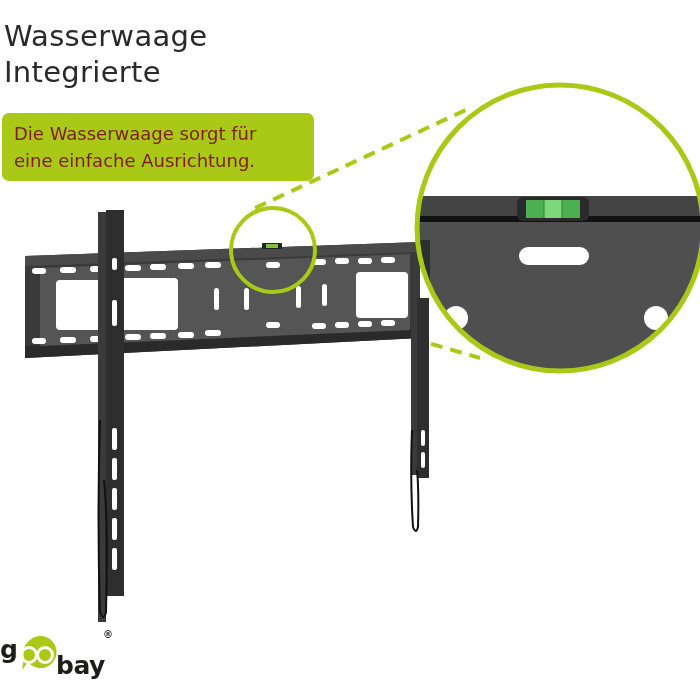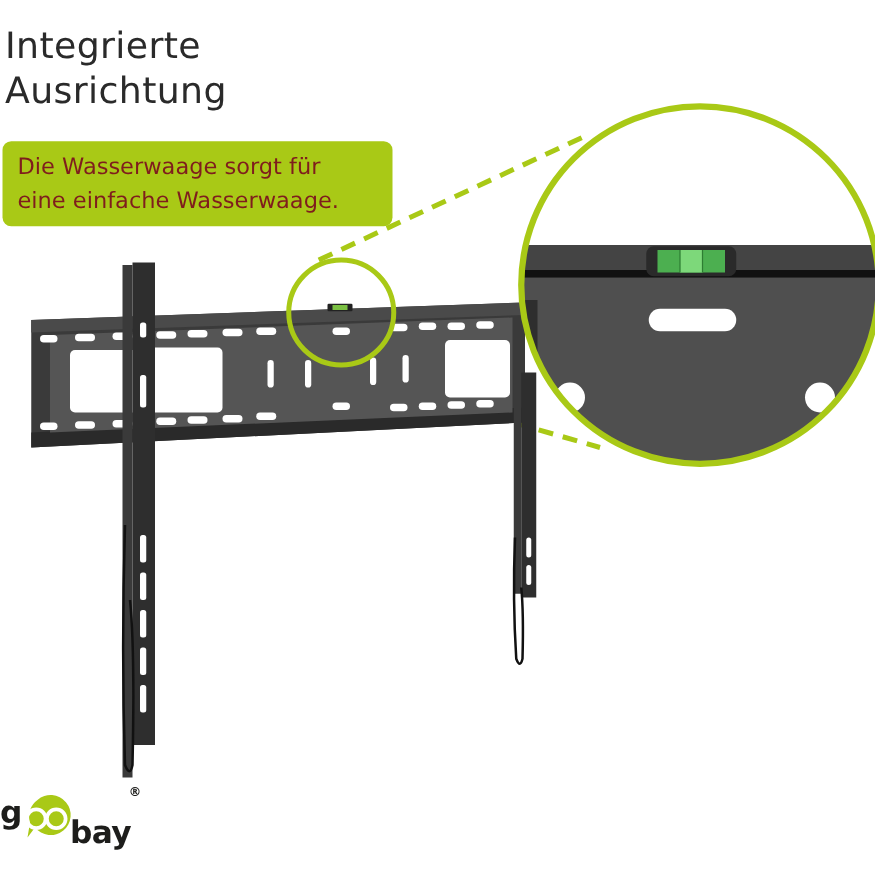--- a/index.html
+++ b/index.html
@@ -9,28 +9,28 @@
   .banner { position:absolute; left:2px; top:113px; width:312px; height:68px; background:#a9c916; border-radius:7px; }
   .banner-text { position:absolute; left:12px; top:7px; font-size:18px; line-height:27px; color:#7f1d1d; white-space:nowrap; }
   svg.art { position:absolute; left:0; top:0; }
   .logo { position:absolute; left:0; top:635px; height:40px; }
   .logo-text { position:absolute; left:0; top:0; font-family:"DejaVu Sans", sans-serif; font-weight:bold; font-size:25px; color:#1d1d1b; white-space:nowrap; letter-spacing:-0.5px; }
 </style>
 </head>
 <body>
 
 <div class="title">
+  <div>Wasserwaage</div>
   <div>Integrierte</div>
-  <div>Ausrichtung</div>
 </div>
 
 <div class="banner">
   <div class="banner-text">
     <div>Die Wasserwaage sorgt für</div>
-    <div>eine einfache Wasserwaage.</div>
+    <div>eine einfache Ausrichtung.</div>
   </div>
 </div>
 
 <svg class="art" width="700" height="700" viewBox="0 0 700 700">
   <defs>
     <clipPath id="bigclip">
         <circle cx="560" cy="228" r="143"></circle>
       </clipPath>
     <clipPath id="smallclip">
         <circle cx="273" cy="250" r="42"></circle>

